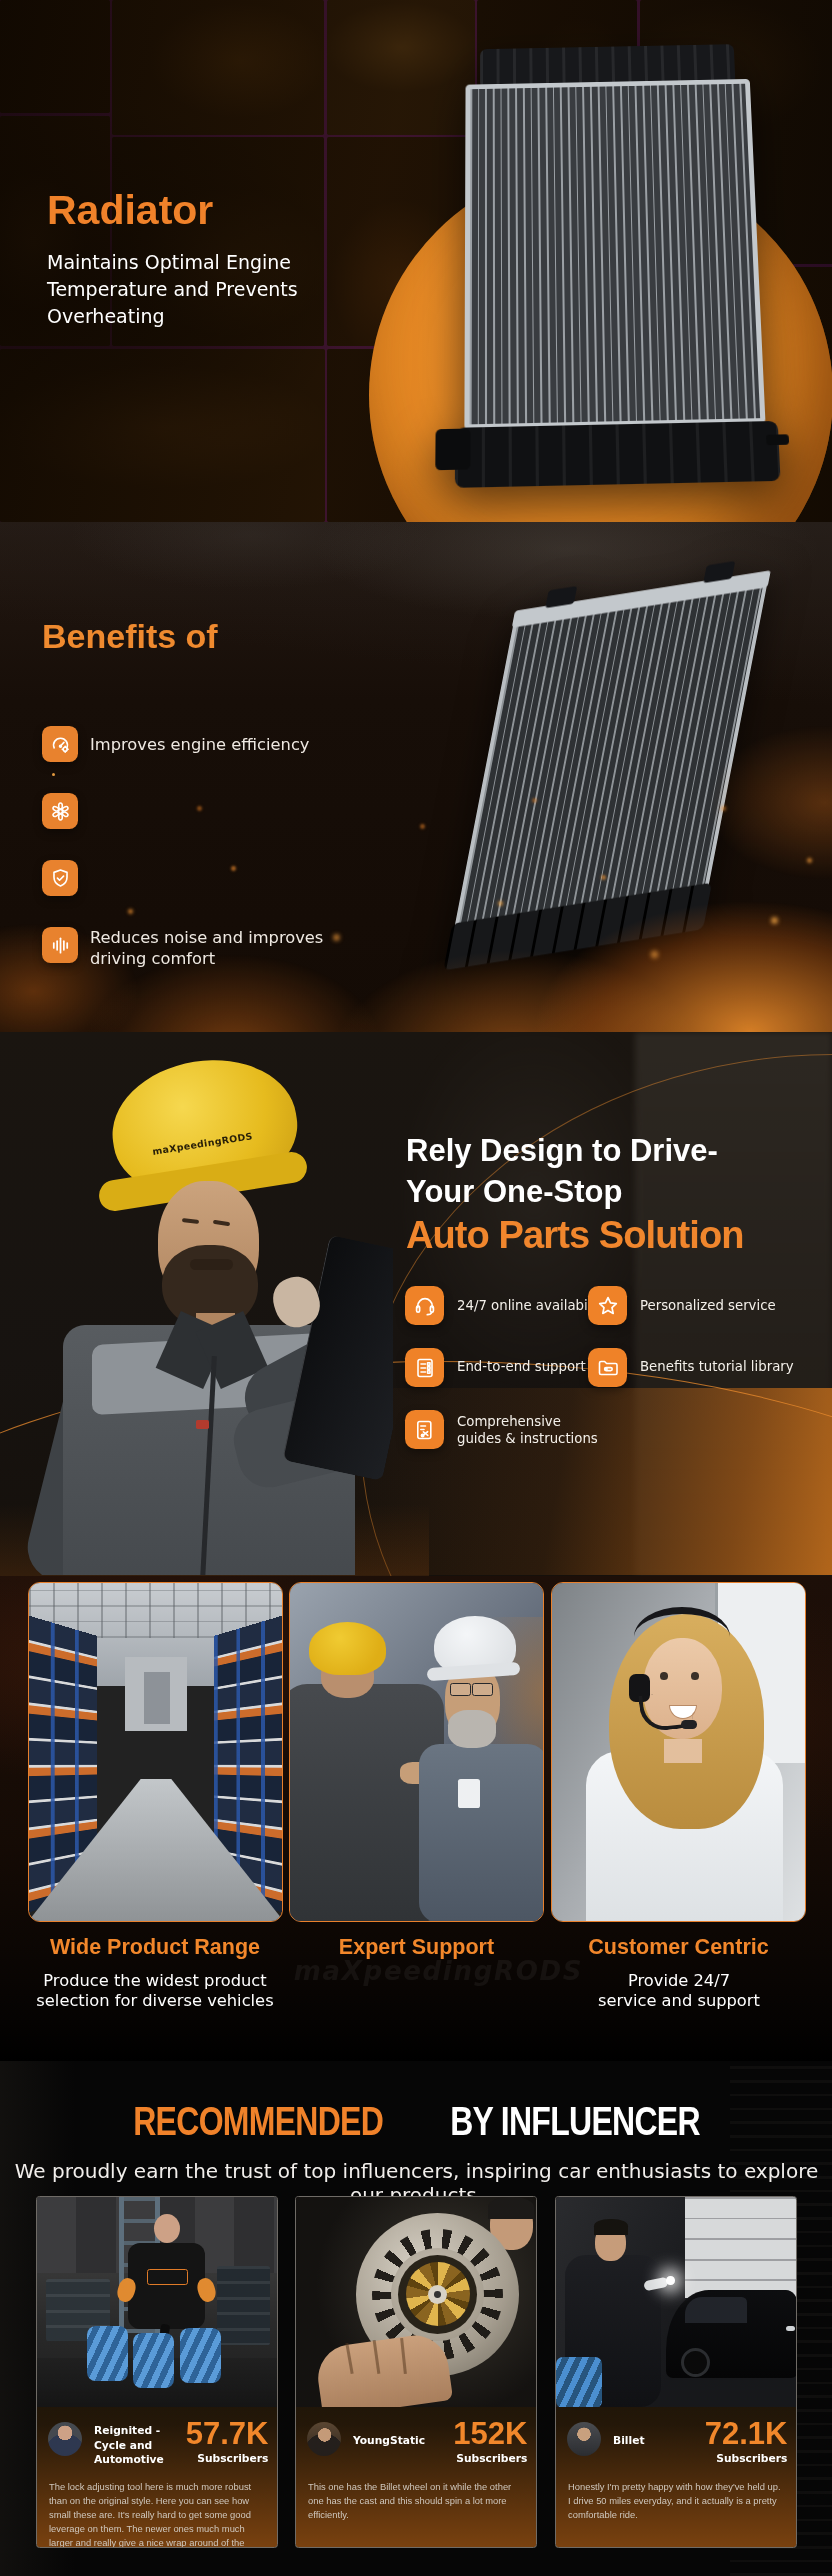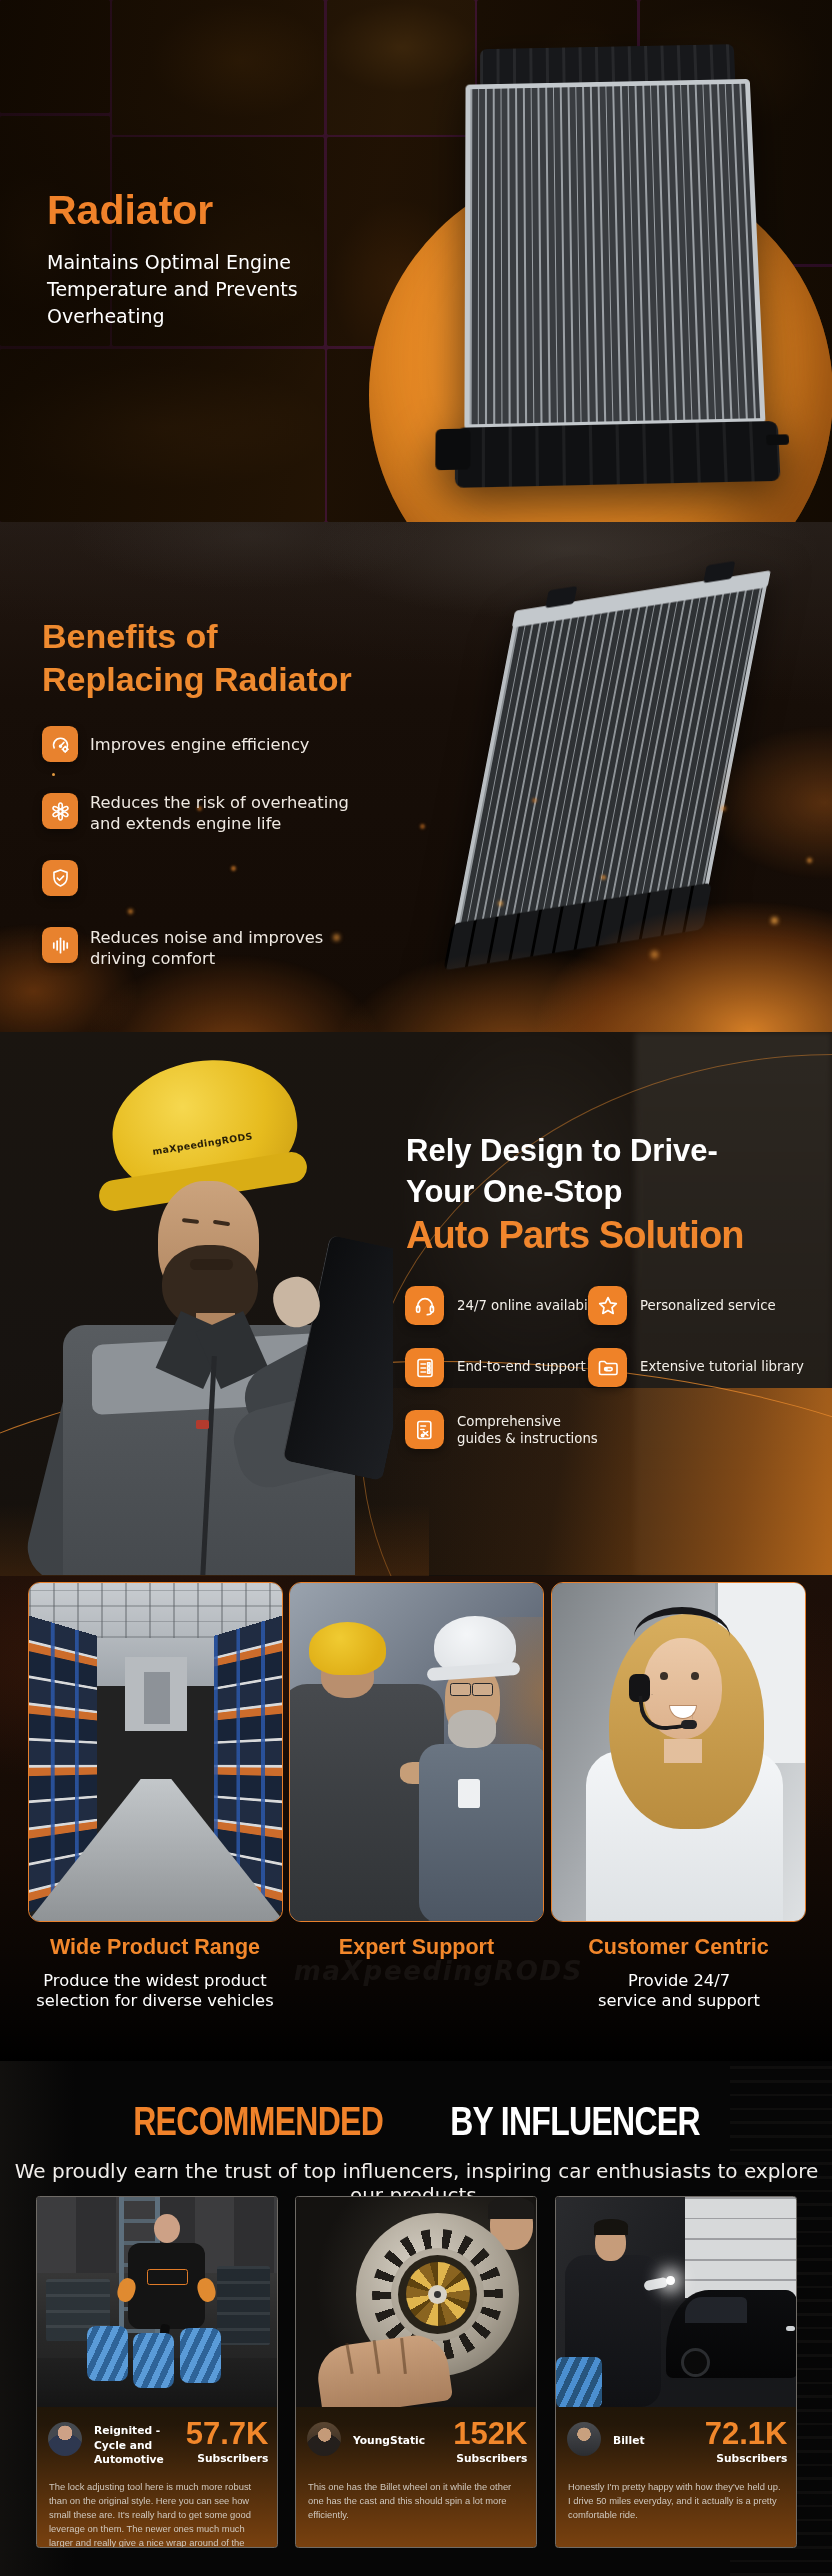--- a/index.html
+++ b/index.html
@@ -164,21 +164,20 @@
       <div class="hdr"></div>
       <div class="fit1"></div>
         <div class="fit2"></div>
       <div class="tank"></div>
     </div>
   </div>
   <div class="fire abs" style="top:522px;"></div>
   <div class="sparks abs"></div>
   <div id="ben-head" class="abs hd">
     <div>Benefits of</div>
-    <div>Replacing Radiator</div>
   </div>
 
   <div class="abs" style="left:42px;top:726px;">
     <div class="ben-icon">
       <svg width="23" height="23" viewBox="0 0 24 24" fill="none" stroke="#fff" stroke-width="1.7" stroke-linecap="round" stroke-linejoin="round">
         <path d="M5.4 15.5a7.2 7.2 0 1 1 13.2 0"></path>
           <line x1="12" y1="13.6" x2="15.6" y2="9.8"></line>
           <circle cx="12" cy="13.8" r="1"></circle>
         <circle cx="16.9" cy="17" r="2.1"></circle>
           <line x1="16.9" y1="13.9" x2="16.9" y2="14.9"></line>
@@ -197,24 +196,20 @@
       <svg width="23" height="23" viewBox="0 0 24 24" fill="none" stroke="#fff" stroke-width="1.6" stroke-linecap="round">
         <circle cx="12" cy="12" r="2"></circle>
         <ellipse cx="12" cy="6.3" rx="1.9" ry="3.1"></ellipse>
         <ellipse cx="12" cy="6.3" rx="1.9" ry="3.1" transform="rotate(60 12 12)"></ellipse>
         <ellipse cx="12" cy="6.3" rx="1.9" ry="3.1" transform="rotate(120 12 12)"></ellipse>
         <ellipse cx="12" cy="6.3" rx="1.9" ry="3.1" transform="rotate(180 12 12)"></ellipse>
         <ellipse cx="12" cy="6.3" rx="1.9" ry="3.1" transform="rotate(240 12 12)"></ellipse>
         <ellipse cx="12" cy="6.3" rx="1.9" ry="3.1" transform="rotate(300 12 12)"></ellipse>
       </svg>
     </div>
-  </div>
-  <div class="abs" style="left:90px;top:793px;">
-    <div class="ben-line">Reduces the risk of overheating</div>
-    <div class="ben-line">and extends engine life</div>
   </div>
   <div class="abs" style="left:42px;top:860px;">
     <div class="ben-icon">
       <svg width="23" height="23" viewBox="0 0 24 24" fill="none" stroke="#fff" stroke-width="1.7" stroke-linecap="round" stroke-linejoin="round">
         <path d="M12 3.2l6.8 2.4v5.2c0 4.6-2.9 7.6-6.8 9-3.9-1.4-6.8-4.4-6.8-9V5.6z"></path>
         <polyline points="8.8 11.6 11 13.8 15.2 9.6"></polyline>
       </svg>
     </div>
   </div>
   <div class="abs" style="left:42px;top:927px;">
@@ -298,21 +293,21 @@
     </svg>
   </div>
   <div class="abs badge-label" style="left:457px;top:1358px;">End-to-end support</div>
   <div class="abs badge-icon" style="left:588px;top:1348px;">
     <svg width="24" height="24" viewBox="0 0 24 24" fill="none" stroke="#fff" stroke-width="1.6" stroke-linecap="round" stroke-linejoin="round">
       <path d="M3.5 8.5V7c0-.8.7-1.5 1.5-1.5h3.6l2 2h8.9c.8 0 1.5.7 1.5 1.5v8c0 .8-.7 1.5-1.5 1.5H5c-.8 0-1.5-.7-1.5-1.5z"></path>
       <rect x="8.6" y="11.6" width="7.6" height="3" rx="1.5"></rect>
         <circle cx="10.1" cy="13.1" r="1"></circle>
     </svg>
   </div>
-  <div class="abs badge-label" style="left:640px;top:1358px;">Extensive tutorial library</div>
+  <div class="abs badge-label" style="left:640px;top:1358px;">Benefits tutorial library</div>
   <div class="abs badge-icon" style="left:405px;top:1410px;">
     <svg width="24" height="24" viewBox="0 0 24 24" fill="none" stroke="#fff" stroke-width="1.6" stroke-linecap="round" stroke-linejoin="round">
       <rect x="4.8" y="3.5" width="13" height="17" rx="2"></rect>
       <line x1="7.8" y1="8" x2="12.5" y2="8"></line>
         <line x1="7.8" y1="11.5" x2="11" y2="11.5"></line>
       <line x1="9.6" y1="17.6" x2="14.6" y2="13.6"></line>
         <circle cx="9.6" cy="17.6" r="1.2"></circle>
       <line x1="10.4" y1="13.8" x2="14.8" y2="17.4"></line>
     </svg>
   </div>

